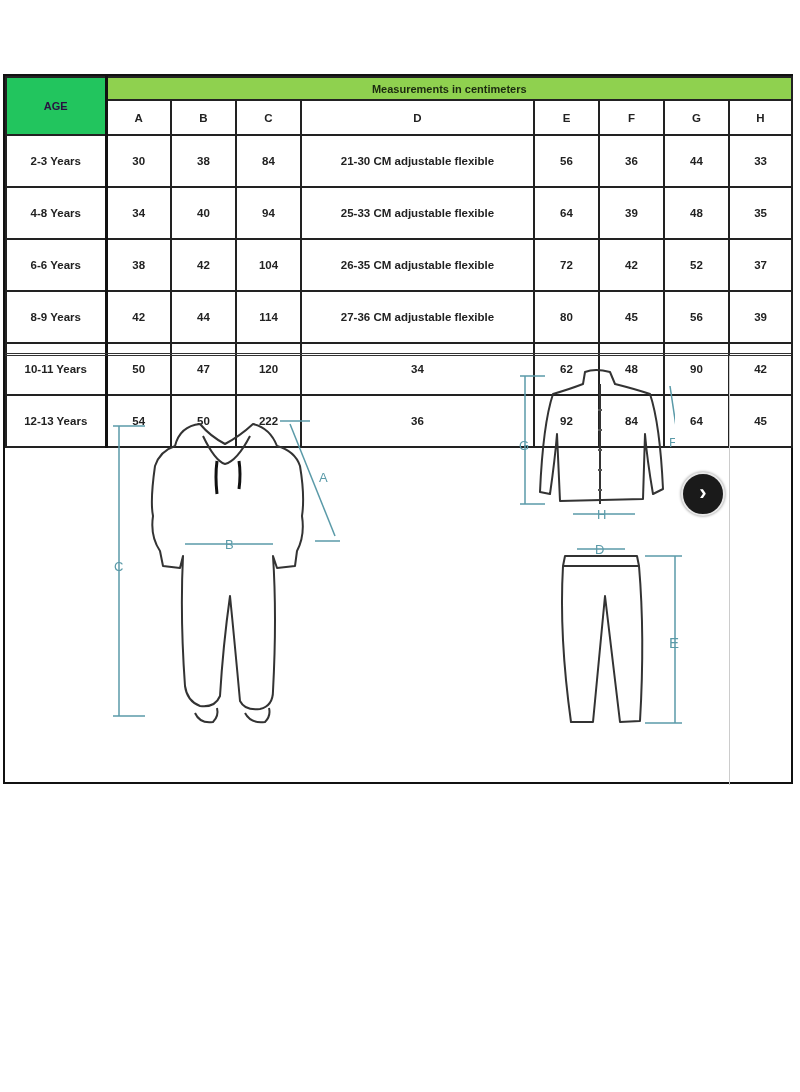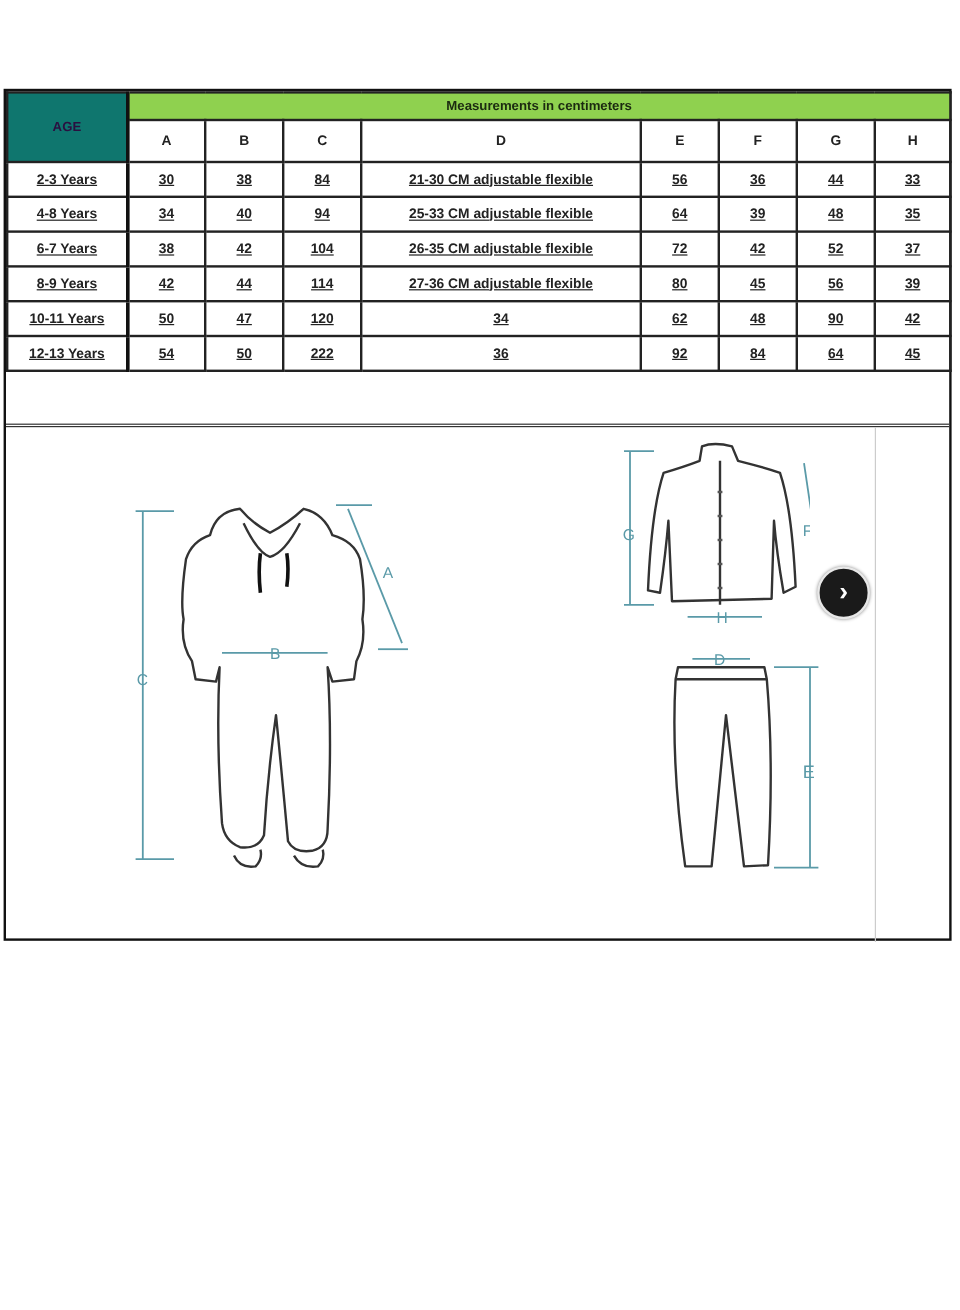--- a/index.html
+++ b/index.html
@@ -1,23 +1,23 @@
 <!DOCTYPE html>
 <html><head>
   <meta charset="utf-8">
   <style>
     html, body { margin:0; padding:0; background:#ffffff; }
     body { width:800px; height:1092px; position:relative; font-family:"Liberation Sans", sans-serif; overflow:hidden; }
     .sheet { position:absolute; left:3px; top:74px; width:790px; height:710px; border:2px solid #111; box-sizing:border-box; background:#fff; }
     table.size { position:absolute; left:0; top:0; border-collapse:collapse; table-layout:fixed; width:786px; }
     table.size td, table.size th { border:2px solid #222; text-align:center; vertical-align:middle; font-size:11.5px; font-weight:bold; color:#222; padding:0; box-sizing:border-box; }
-    .age-head { background:#0f766e; color:#2a1040 !important; font-size:11px !important; }
+    .age-head { background:#22c55e; color:#2a1040 !important; font-size:11px !important; }
     .meas-head { background:#8fd14f; color:#1b2a10 !important; height:23px; font-size:11px !important; }
     .colhead { height:35px; }
-    .row td { height:29px;text-decoration:underline; }
+    .row td { height:52px; }
     .age-cell { border-right:3px solid #111 !important; }
     .illus { position:absolute; left:0; top:277px; width:786px; height:429px; border-top:3px double #333; }
     .vline { position:absolute; left:724px; top:0; width:1px; height:100%; background:#ccc; }
     .next-btn { position:absolute; left:676px; top:116px; width:40px; height:40px; border-radius:50%; background:#1a1a1a; border:2px solid #e8e8e8; box-shadow:0 0 3px #888; color:#fff; font-size:22px; line-height:38px; text-align:center; font-weight:bold; cursor:pointer; }
     svg text { font-family:"Liberation Sans", sans-serif; }
   </style>
 </head>
 <body>
 
 <div class="sheet">
@@ -64,21 +64,21 @@
       <td>34</td>
       <td>40</td>
       <td>94</td>
       <td>25-33 CM adjustable flexible</td>
       <td>64</td>
       <td>39</td>
       <td>48</td>
       <td>35</td>
     </tr>
     <tr class="row">
-      <td class="age-cell">6-7 Years</td>
+      <td class="age-cell">6-6 Years</td>
       <td>38</td>
       <td>42</td>
       <td>104</td>
       <td>26-35 CM adjustable flexible</td>
       <td>72</td>
       <td>42</td>
       <td>52</td>
       <td>37</td>
     </tr>
     <tr class="row">

